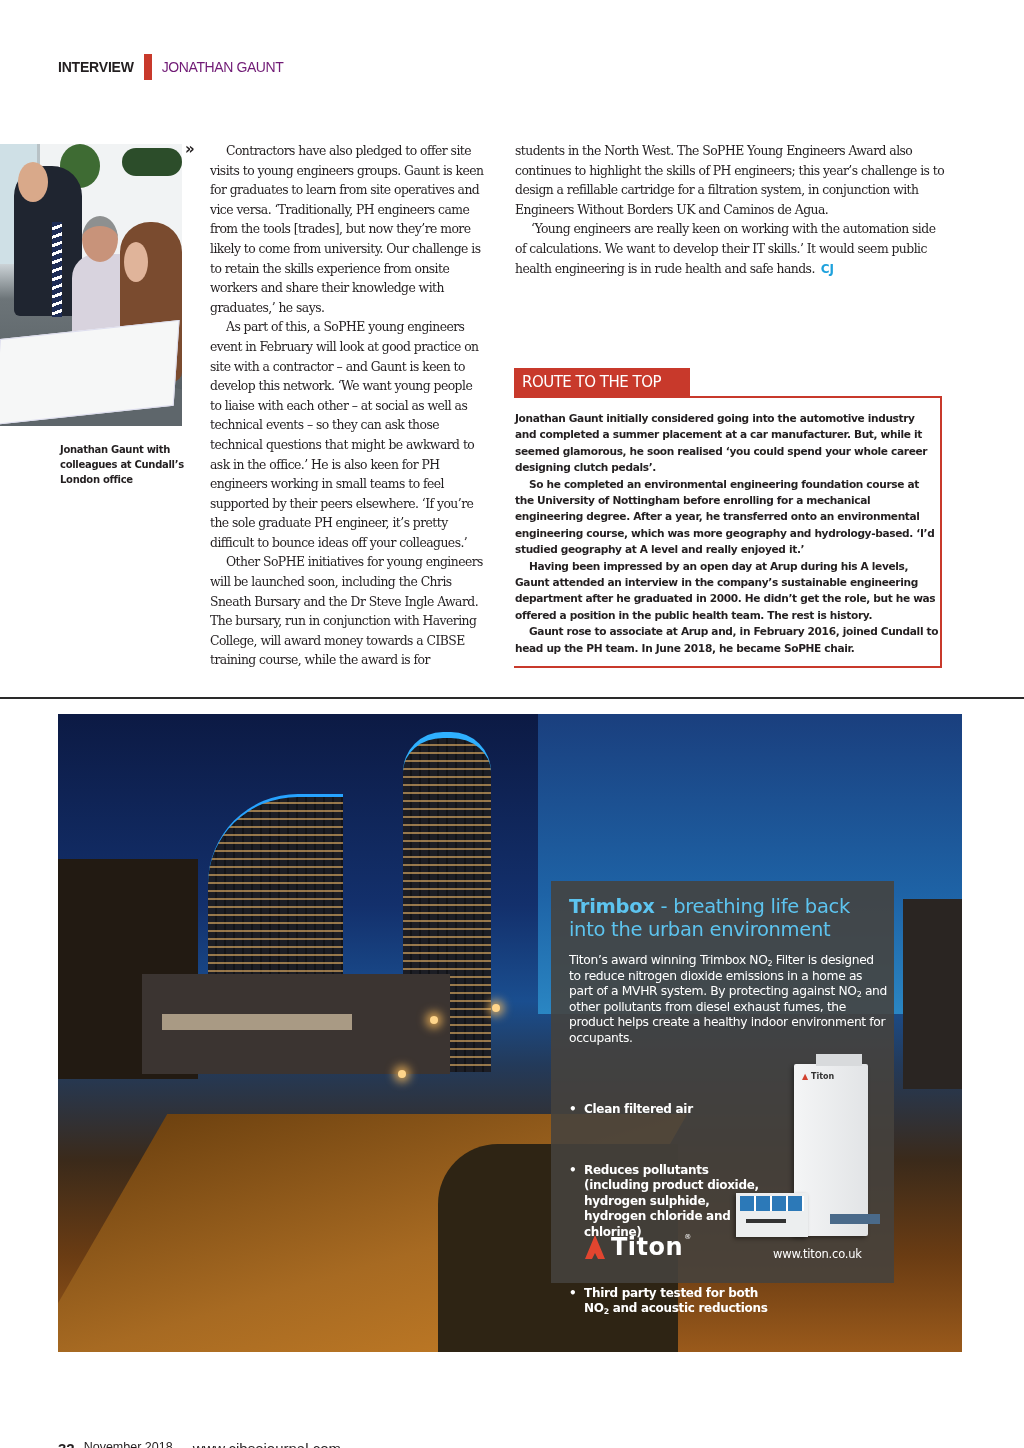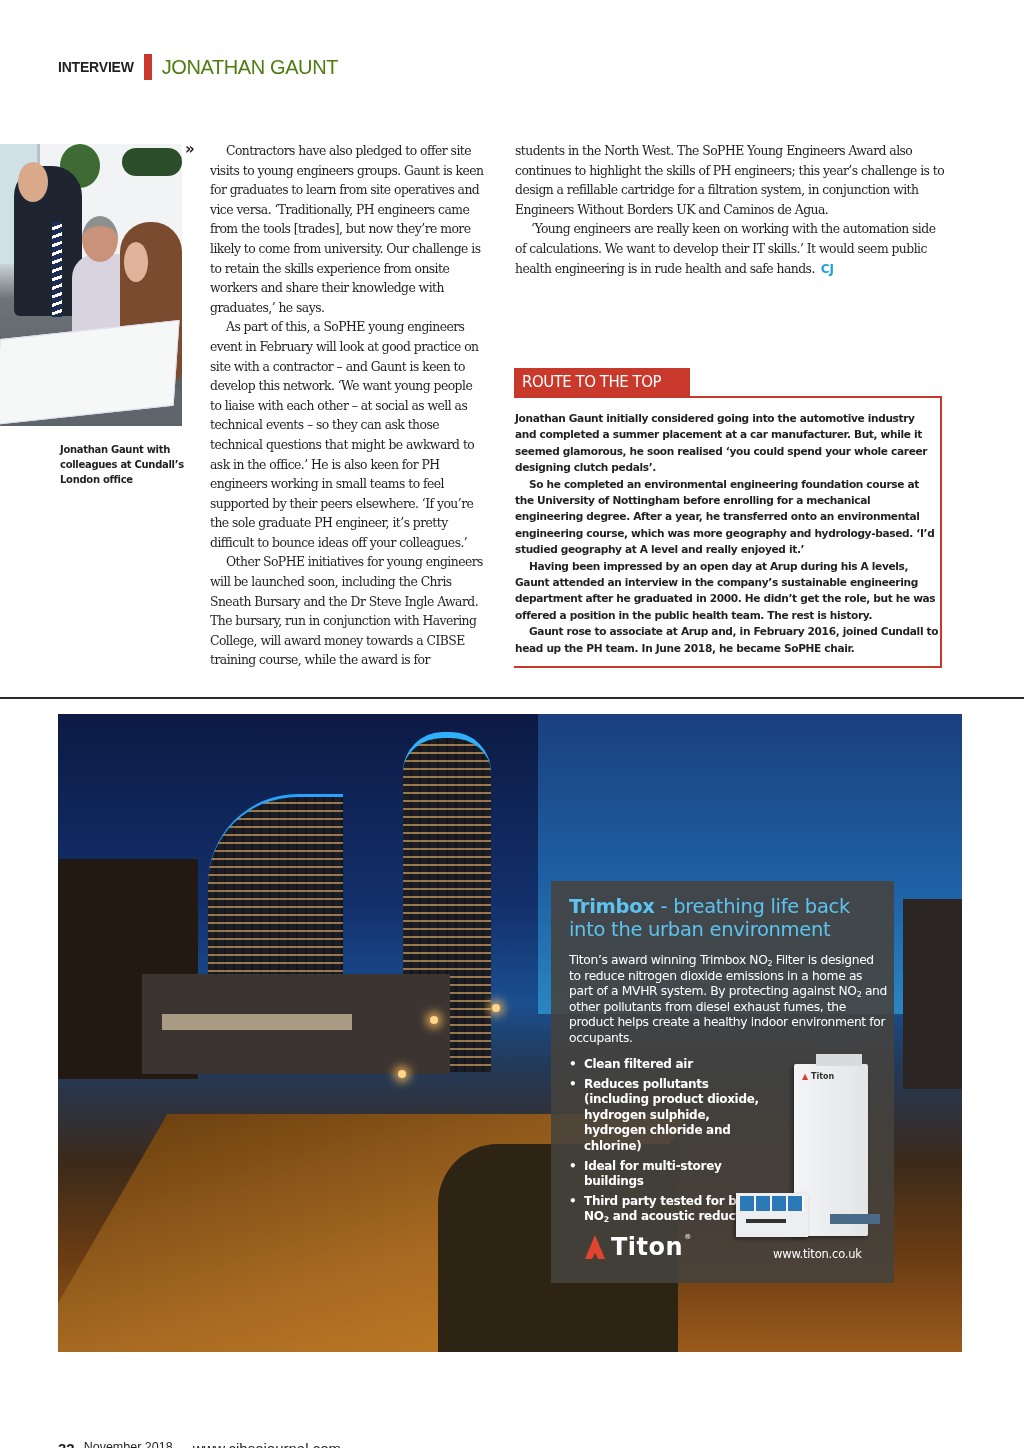--- a/index.html
+++ b/index.html
@@ -3,21 +3,21 @@
 <meta charset="utf-8">
 <style>
   * { margin:0; padding:0; box-sizing:border-box; }
   html, body { width:1024px; height:1448px; background:#ffffff; overflow:hidden; }
   body { position:relative; font-family:"DejaVu Serif", serif; color:#231f20; }
 
   
   .header { position:absolute; left:58px; top:56px; height:22px; display:flex; align-items:center; }
   .header .section { font-family:"Liberation Sans", sans-serif; font-weight:bold; font-size:14px; letter-spacing:-0.2px; color:#231f20; }
   .header .bar { width:8px; height:26px; background:#c8392b; margin:0 10px 0 10px; }
-  .header .name { font-family:"Liberation Sans", sans-serif; font-size:20px; letter-spacing:-0.4px; color:#4d7c0f;text-align:center; }
+  .header .name { font-family:"Liberation Sans", sans-serif; font-size:14px; letter-spacing:-0.4px; color:#701a75;text-align:center; }
 
   
   .photo { position:absolute; left:0; top:144px; width:182px; height:282px; overflow:hidden;
            background:linear-gradient(180deg,#e9eef0 0%,#dfe6ea 40%,#6c7478 55%,#4f575c 100%); }
   .photo .wall { position:absolute; left:40px; top:0; width:142px; height:170px; background:#f1f3f4; }
   .photo .window { position:absolute; left:0; top:0; width:40px; height:120px; background:#cfe0e6; border-right:3px solid #b8c2c6; }
   .photo .plant { position:absolute; left:60px; top:0; width:40px; height:44px; border-radius:50%; background:#3e6b33; }
   .photo .logo-green { position:absolute; left:122px; top:4px; width:60px; height:28px; border-radius:14px; background:#2c4d2a; }
   .photo .table { position:absolute; left:0; top:200px; width:182px; height:82px; background:#5e666b; transform:skewY(14deg); transform-origin:left top; }
   .photo .paper { position:absolute; left:0; top:195px; width:180px; height:85px; background:#f6f7f7; transform:skewY(-10deg) rotate(4deg); transform-origin:left top; border:1px solid #dde; }
@@ -69,21 +69,21 @@
   .ad-title { position:absolute; left:490px; top:52px; width:360px; text-align:center; color:#ffffff; font-family:"DejaVu Serif", serif; }
   .ad-title .t1 { font-size:54px; letter-spacing:0px; line-height:60px; }
   .ad-title .t2 { font-size:33px; letter-spacing:0.5px; line-height:36px; }
 
   .ad-panel { position:absolute; left:493px; top:167px; width:343px; height:402px; background:rgba(70,66,62,0.88); }
   .ad-panel .headline { position:absolute; left:18px; top:14px; width:320px; font-family:"DejaVu Sans", sans-serif; font-weight:bold; color:#5dc4ef; font-size:19.5px; line-height:23px; letter-spacing:-0.3px; }
   .ad-panel .headline .brand { color:#5dc4ef; }
   .ad-panel .headline .rest { font-weight:normal; }
   .ad-panel .body { position:absolute; left:18px; top:72px; width:318px; font-family:"DejaVu Sans", sans-serif; color:#ffffff; font-size:12.3px; line-height:15.6px; letter-spacing:-0.35px; }
   .ad-panel ul { position:absolute; left:18px; top:176px; width:200px; list-style:none; font-family:"DejaVu Sans", sans-serif; font-weight:bold; color:#ffffff; font-size:12px; line-height:15.6px; letter-spacing:-0.3px; }
-  .ad-panel li { position:relative; padding-left:15px; margin-bottom:4px; }
+  .ad-panel li { position:relative; padding-left:15px; margin-bottom:4px;margin-top:45px; }
   .ad-panel li::before { content:"•"; position:absolute; left:0; top:0; }
   sub { font-size:0.65em; vertical-align:-0.25em; line-height:0; }
 
   .product { position:absolute; left:243px; top:183px; width:74px; height:172px; background:linear-gradient(90deg,#f4f5f6 0%,#e2e4e6 100%); border-radius:2px; box-shadow:-2px 2px 4px rgba(0,0,0,0.4);text-align:right; }
   .product .top { position:absolute; left:22px; top:-10px; width:46px; height:12px; background:#d8dadc; }
   .product .logo-small { position:absolute; left:8px; top:8px; font-family:"DejaVu Sans", sans-serif; font-weight:bold; font-size:8px; color:#333; }
   .product .logo-small b { color:#d2412f; }
   .product .label { position:absolute; left:36px; top:150px; width:50px; height:10px; background:#4a6a8a; }
   .filter { position:absolute; left:185px; top:312px; width:72px; height:44px; background:#eceeef; box-shadow:-2px 2px 4px rgba(0,0,0,0.4); }
   .filter .grid { position:absolute; left:4px; top:3px; width:64px; height:15px; background:repeating-linear-gradient(90deg,#2c79b8 0 14px,#ffffff 14px 16px); }
@@ -163,21 +163,20 @@
   <div class="lamp" style="left:434px;top:290px;"></div>
   <div class="lamp" style="left:340px;top:356px;"></div>
 
 
   <div class="ad-panel">
     <div class="headline"><span class="brand">Trimbox</span><span class="rest"> - breathing life back into the urban environment</span></div>
     <div class="body"><span>Titon’s award winning Trimbox NO</span><sub>2</sub><span> Filter is designed to reduce nitrogen dioxide emissions in a home as part of a MVHR system. By protecting against NO</span><sub>2</sub><span> and other pollutants from diesel exhaust fumes, the product helps create a healthy indoor environment for occupants.</span></div>
     <ul>
       <li>Clean filtered air</li>
       <li>Reduces pollutants (including product dioxide, hydrogen sulphide, hydrogen chloride and chlorine)</li>
-      <li>Ideal for multi-storey buildings</li>
       <li><span>Third party tested for both NO</span><sub>2</sub><span> and acoustic reductions</span></li>
     </ul>
     <div class="product">
       <div class="top"></div>
       <div class="logo-small"><b>▲</b> <span>Titon</span></div>
       <div class="label"></div>
     </div>
     <div class="filter">
       <div class="grid"></div>
       <div class="handle"></div>

